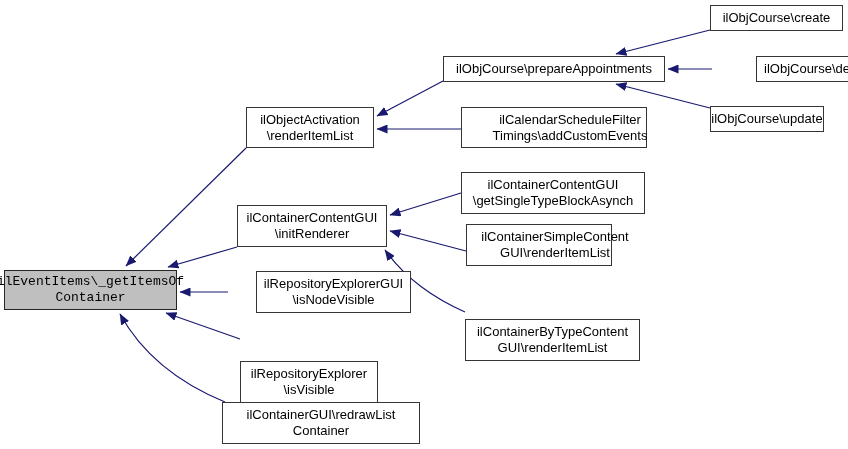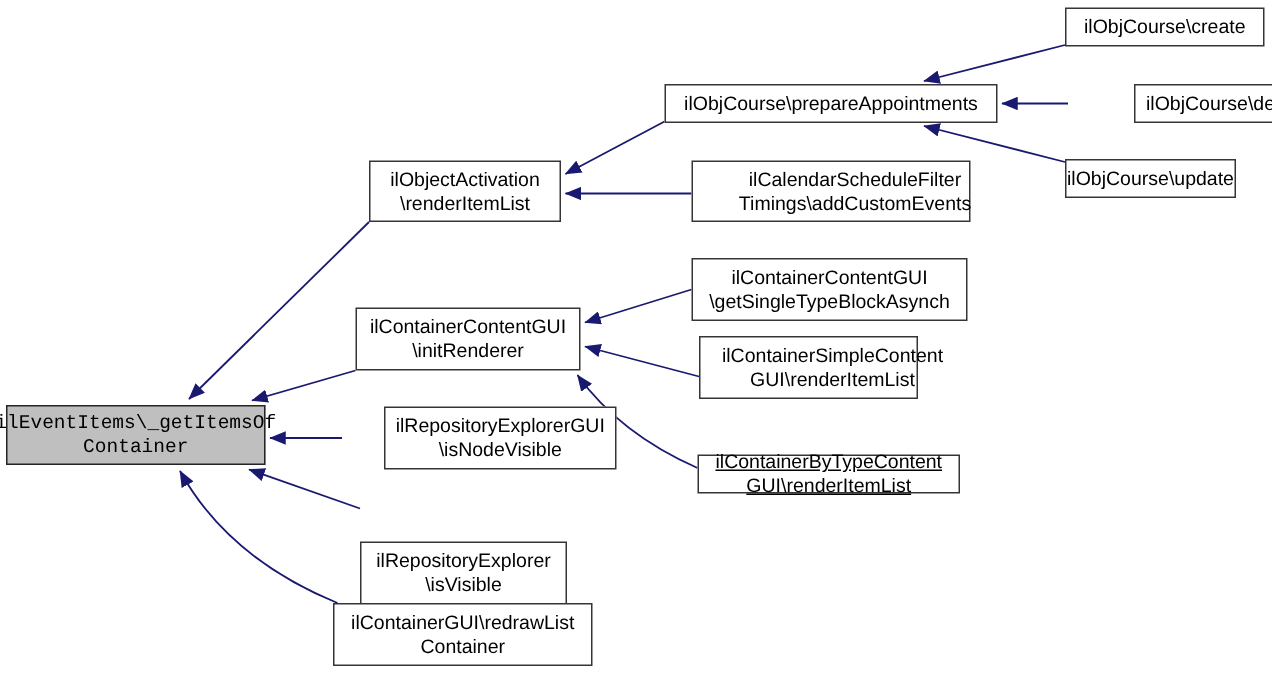--- a/index.html
+++ b/index.html
@@ -94,30 +94,30 @@
         <span>\initRenderer</span>
       </div>
       <div class="node" style="left: 461px; top: 172px; width: 184px; height: 42px;">
         <span>ilContainerContentGUI</span>
         <span>\getSingleTypeBlockAsynch</span>
       </div>
       <div class="node" style="left: 466px; top: 224px; width: 146px; height: 42px; padding-left: 32px;">
         <span>ilContainerSimpleContent</span>
         <span>GUI\renderItemList</span>
       </div>
-      <div class="node" style="left: 465px; top: 303px; width: 175px; height: 26px; text-decoration: underline;">
+      <div class="node" style="left: 465px; top: 319px; width: 175px; height: 42px;">
         <span>ilContainerByTypeContent</span>
         <span>GUI\renderItemList</span>
       </div>
       <div class="node" style="left: 228px; top: 271px; width: 155px; height: 42px; margin-left: 28px;">
         <span>ilRepositoryExplorerGUI</span>
         <span>\isNodeVisible</span>
       </div>
       <div class="node" style="left: 240px; top: 337px; width: 138px; height: 42px; margin-top: 24px;">
         <span>ilRepositoryExplorer</span>
         <span>\isVisible</span>
       </div>
-      <div class="node" style="left: 222px; top: 402px; width: 173px; height: 42px;">
+      <div class="node" style="left: 222px; top: 402px; width: 198px; height: 42px;">
         <span>ilContainerGUI\redrawList</span>
         <span>Container</span>
       </div>
     </div>
 </div>
 
 </body></html>

